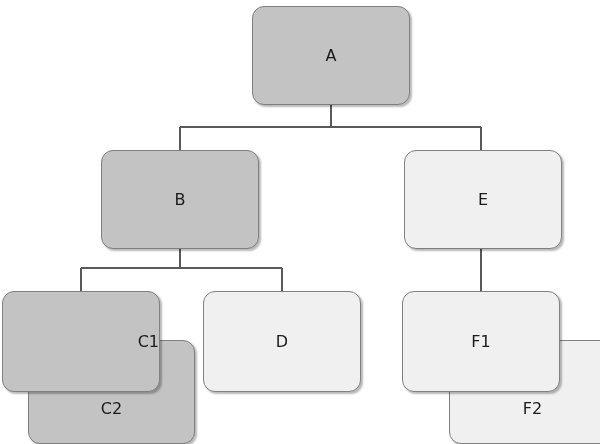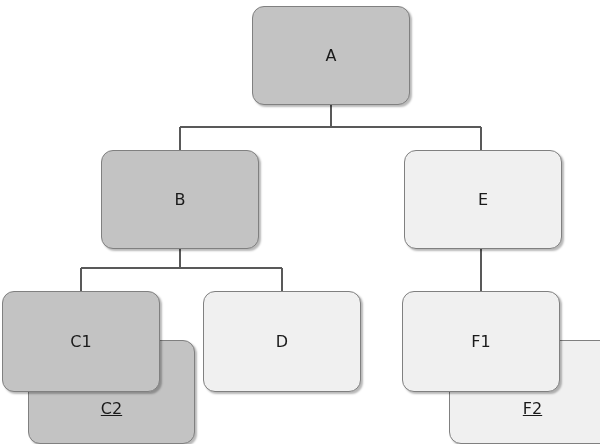--- a/index.html
+++ b/index.html
@@ -39,21 +39,20 @@
   .fill-dark  { background: #c3c3c3; }
   .fill-light { background: #f0f0f0; }
   .node-label {
     pointer-events: none;
     user-select: none;
   }
   
   .stack-back .node-label {
     align-self: flex-end;
     margin-bottom: 26px;
-    text-decoration: underline;
   }
 </style>
 </head>
 <body>
 
 <div id="canvas">
 
   <svg id="edges" viewBox="0 0 600 444" width="600" height="444" xmlns="http://www.w3.org/2000/svg">
       <path d="M 331 105 L 331 127" stroke="#595959" stroke-width="1.6" fill="none" shape-rendering="crispEdges"></path>
       <path d="M 180 127 L 481 127" stroke="#595959" stroke-width="1.6" fill="none" shape-rendering="crispEdges"></path>
@@ -72,21 +71,21 @@
       </div>
       <div class="node fill-dark" style="left: 101px; top: 150px; width: 158px; height: 99px;">
         <span class="node-label">B</span>
       </div>
       <div class="node fill-light" style="left: 404px; top: 150px; width: 158px; height: 99px;">
         <span class="node-label">E</span>
       </div>
       <div class="node fill-dark stack-back" style="left: 28px; top: 340px; width: 167px; height: 104px;">
         <span class="node-label">C2</span>
       </div>
-      <div class="node fill-dark" style="left: 2px; top: 291px; width: 158px; height: 101px;">
+      <div class="node fill-dark" style="left: 2px; top: 291px; width: 158px; height: 101px; justify-content: flex-end;">
         <span class="node-label">C1</span>
       </div>
       <div class="node fill-light" style="left: 203px; top: 291px; width: 158px; height: 101px;">
         <span class="node-label">D</span>
       </div>
       <div class="node fill-light stack-back" style="left: 449px; top: 340px; width: 167px; height: 104px;">
         <span class="node-label">F2</span>
       </div>
       <div class="node fill-light" style="left: 402px; top: 291px; width: 158px; height: 101px;">
         <span class="node-label">F1</span>

